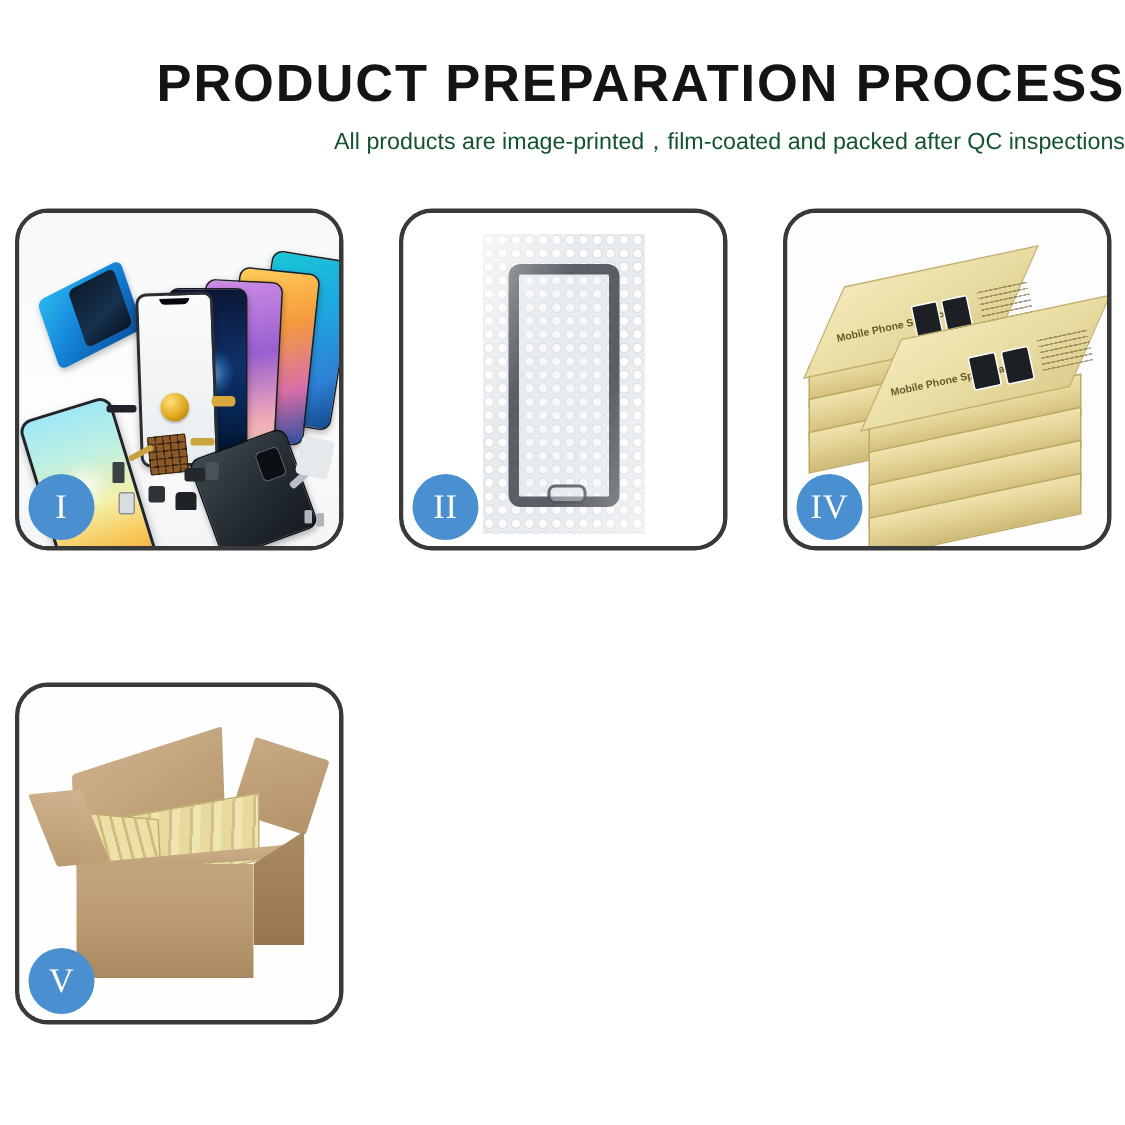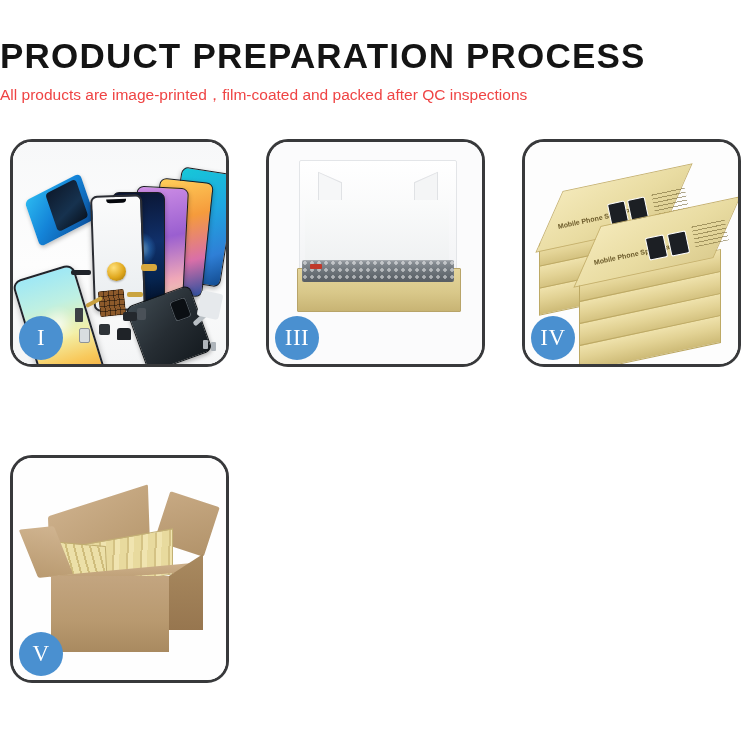--- a/index.html
+++ b/index.html
@@ -20,35 +20,35 @@
     height: 750px;
     background: #ffffff;
   }
 
   
   .header {
     position: absolute;
     top: 36px;
     left: 0;
     width: 750px;
-    text-align: left;
+    text-align: right;
   }
   .title {
     font-size: 35px;
     font-weight: bold;
     letter-spacing: 1.2px;
     color: #141414;
     line-height: 40px;
     white-space: nowrap;
   }
   .subtitle {
     margin-top: 9px;
     font-size: 15.5px;
     font-weight: normal;
-    color: #ef4444;
+    color: #14532d;
     line-height: 20px;
     white-space: nowrap;
   }
 
   
   .grid {
     position: absolute;
     top: 139px;
     left: 10px;
     width: 731px;
@@ -525,35 +525,30 @@
         <div class="part pI"></div>
         <div class="part pJ"></div>
         <div class="part pK"></div>
         <div class="part pL"></div>
         <div class="part pM"></div>
         <div class="part pN"></div>
       </div>
       <div class="badge">I</div>
     </div>
 
-
     <div class="panel">
-      <div class="panel-inner p3">
-        <div class="lid-back">
-          <div class="lid-flapL"></div>
-          <div class="lid-flapR"></div>
-        </div>
-        <div class="foam"></div>
-        <div class="box3-body"></div>
-        <div class="box3-inner">
-          <div class="box3-redtag"></div>
+      <div class="panel-inner">
+        <div class="bubble-area">
+          <div class="glass-screen"></div>
+          <div class="bubble-gloss"></div>
         </div>
       </div>
-      <div class="badge">III</div>
+      <div class="badge">II</div>
     </div>
+
 
     <div class="panel">
       <div class="panel-inner p4">
         <div class="stack">
 
           <div class="kbox" style="left:4px; top:72px;"></div>
           <div class="kbox" style="left:4px; top:94px;"></div>
           <div class="kbox" style="left:4px; top:116px;"></div>
           <div class="ktop" style="left:14px; top:22px;"></div>
           <div class="klabel" style="left:22px; top:56px;">Mobile Phone Spare Parts</div>

